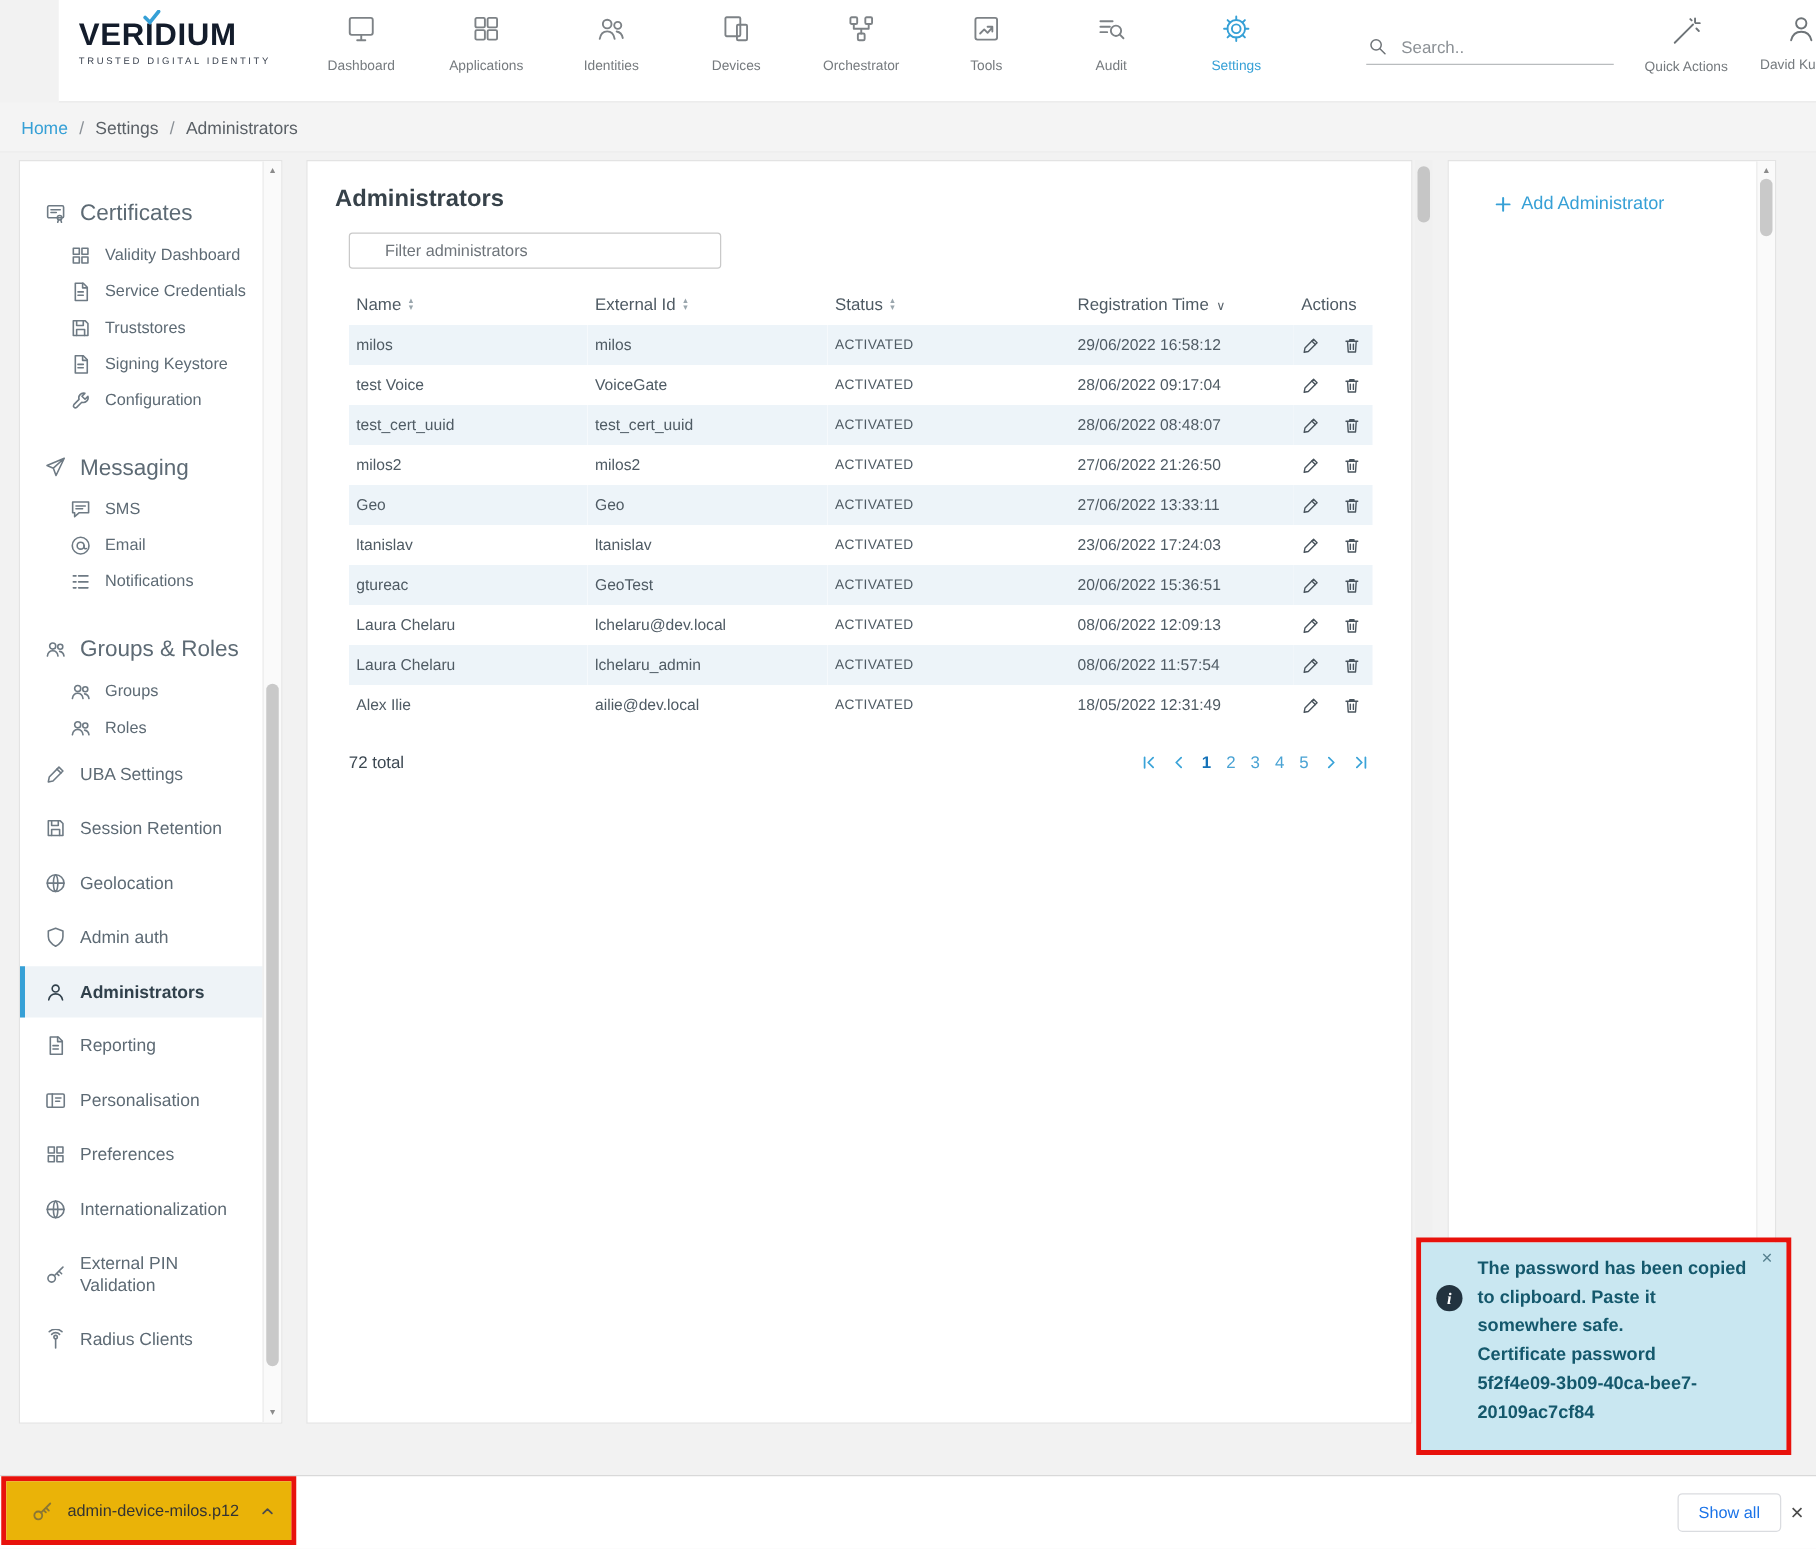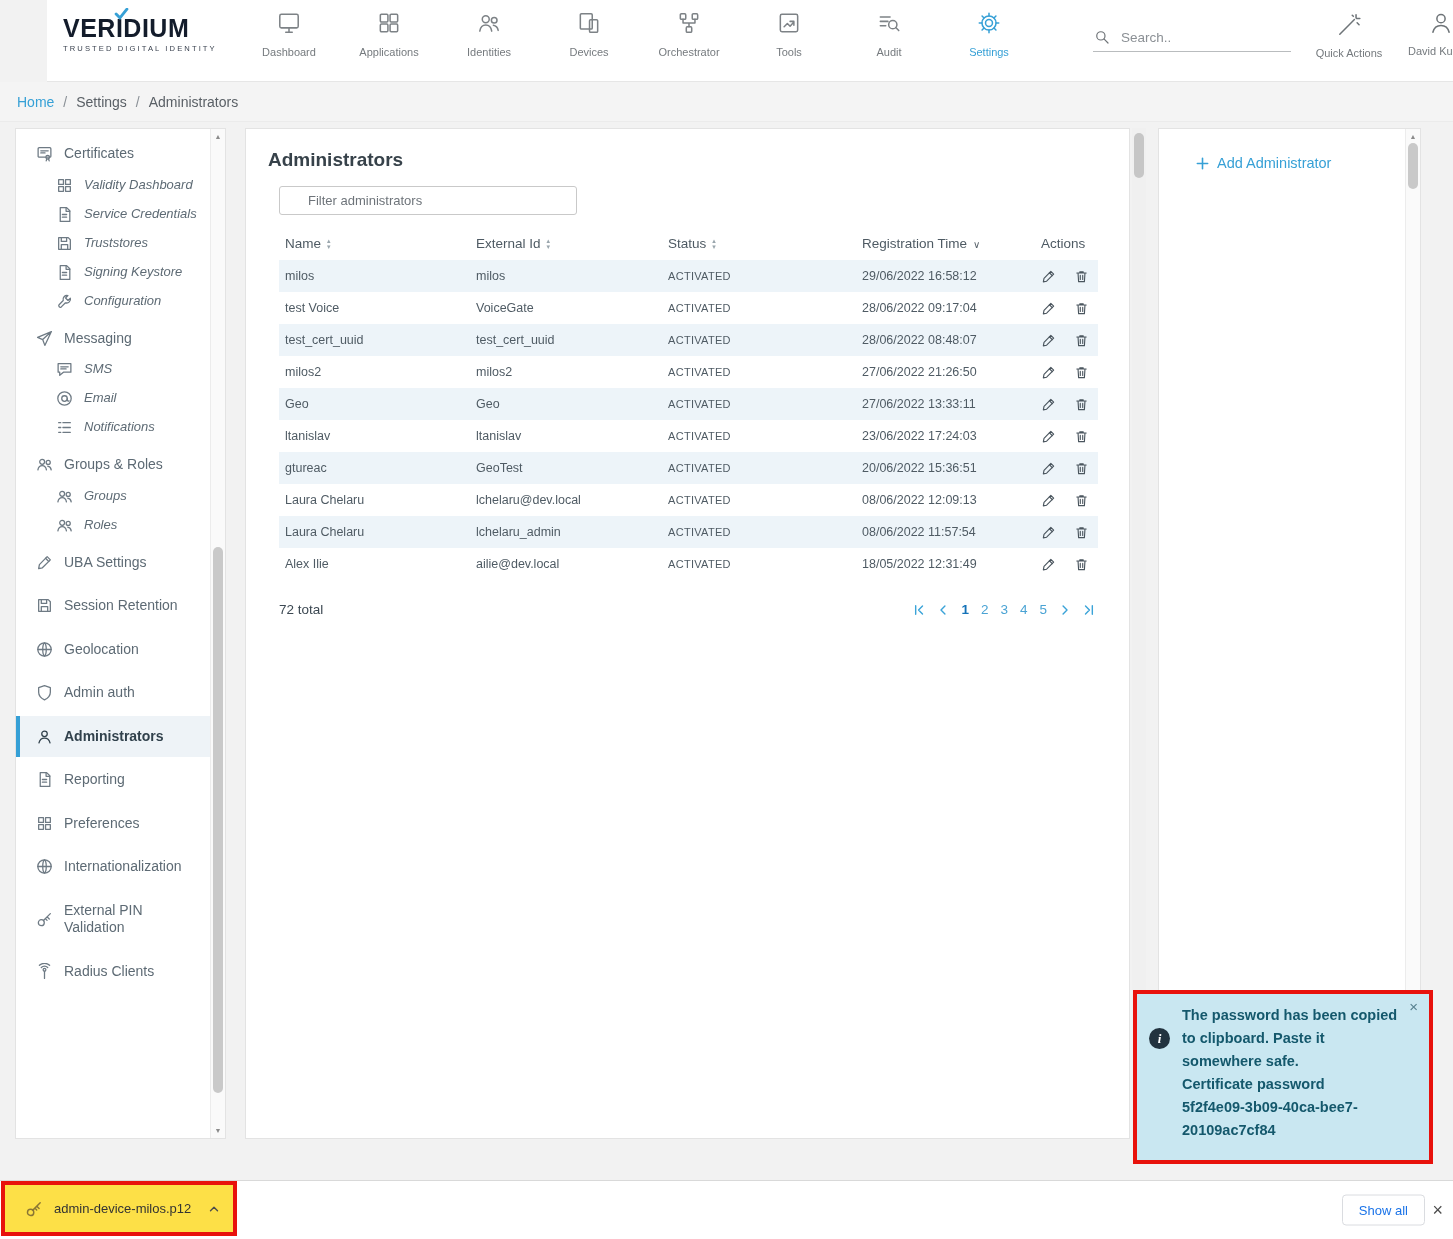--- a/index.html
+++ b/index.html
@@ -36,22 +36,22 @@
   .crumb-link{color:#36a0d6;cursor:pointer;}
   .crumb{color:#5a6066;}
   .crumb-sep{color:#8a9096;margin:0 9px;}
   .crumb-sep::before{content:"/";}
 
   
   .card{position:absolute;background:#fff;border:1px solid #e3e3e3;}
   .sidebar{left:15px;top:128px;width:211px;height:1011px;overflow:hidden;}
   .side-list{width:196px;padding-top:2px;}
   .side-item{display:flex;align-items:center;gap:11px;color:#5d6a74;cursor:pointer;line-height:1.25;}
-  .side-item.section{padding:8px 8px 8px 20px;margin-top:6px;font-size:14px;}
-  .side-item.child{padding:6px 8px 6px 40px;font-size:13px;font-style:italic;}
+  .side-item.section{padding:8px 8px 8px 20px;margin-top:20px;font-size:18px;}
+  .side-item.child{padding:6px 8px 6px 40px;font-size:13px;}
   .side-item.top{padding:12px 8px 12px 20px;margin-top:2px;font-size:14px;}
   .side-item .si{color:#6e7a84;}
   .side-item.active{color:#31414c;font-weight:700;background:#eef3f7;border-left:4px solid #36a0d6;padding-left:16px;}
   .side-item.active .si{color:#31414c;}
 
   
   .sb-track{position:absolute;top:0;right:0;width:15px;height:100%;background:#fafafa;border-left:1px solid #ececec;}
   .sb-arrow{position:absolute;left:0;width:100%;text-align:center;font-size:7px;color:#8b8b8b;}
   .sb-arrow.up{top:4px;}.sb-arrow.up::before{content:"▲";}
   .sb-arrow.down{bottom:4px;}.sb-arrow.down::before{content:"▼";}
@@ -99,21 +99,21 @@
   .toast{width:100%;height:100%;background:#c9e7f1;display:flex;padding:10px 18px 8px 12px;position:relative;overflow:hidden;}
   .toast-ico{width:21px;height:21px;border-radius:50%;background:#22333f;color:#fff;font-size:13px;font-weight:700;font-style:italic;font-family:"Liberation Serif",serif;display:flex;align-items:center;justify-content:center;flex:none;margin-top:24px;}
   .toast-ico::before{content:"i";}
   .toast-body{margin-left:12px;width:225px;font-size:14.5px;font-weight:700;color:#14586c;line-height:1.58;word-wrap:break-word;}
   .toast-close{position:absolute;top:5px;right:11px;color:#56808f;font-size:15px;cursor:pointer;line-height:1;}
   .toast-close::before{content:"×";}
 
   
   .dlbar{position:absolute;left:0;top:1180px;width:1453px;height:59px;background:#fff;border-top:1px solid #d9d9d9;z-index:4;}
   .chip-ann{left:1px;top:1181px;width:236px;height:55px;z-index:7;}
-  .dl-chip{width:100%;height:100%;background:#fde047;display:flex;align-items:center;padding:0 10px 0 20px;cursor:pointer;}
+  .dl-chip{width:100%;height:100%;background:#eab308;display:flex;align-items:center;padding:0 10px 0 20px;cursor:pointer;}
   .dl-key{width:18px;height:18px;stroke-width:1.3;color:#8a7634;flex:none;}
   .dl-name{font-size:13px;color:#333;margin-left:11px;white-space:nowrap;}
   .dl-chev{margin-left:auto;color:#4c4c4c;display:inline-flex;background:none;border:none;padding:2px;cursor:pointer;}
   .dl-chev svg{width:14px;height:14px;stroke-width:1.6;}
   .showall{position:absolute;right:28px;top:50%;transform:translateY(-50%);background:#fff;border:1px solid #dadce0;border-radius:4px;color:#1a73e8;font-size:13px;padding:7px 16px;cursor:pointer;font-family:inherit;}
   .bar-close{position:absolute;right:6px;top:50%;transform:translateY(-50%);color:#4c4c4c;font-size:18px;cursor:pointer;padding:4px;line-height:1;}
   .bar-close::before{content:"×";}
 </style>
 </head>
 <body>
@@ -468,20 +468,26 @@
         <svg class="si">
           <use href="#i-person16"></use>
         </svg>
         <span>Administrators</span>
       </div>
     <div class="side-item top">
         <svg class="si">
           <use href="#i-doc"></use>
         </svg>
         <span>Reporting</span>
+      </div>
+    <div class="side-item top">
+        <svg class="si">
+          <use href="#i-card"></use>
+        </svg>
+        <span>Personalisation</span>
       </div>
     <div class="side-item top">
         <svg class="si">
           <use href="#i-grid16"></use>
         </svg>
         <span>Preferences</span>
       </div>
     <div class="side-item top">
         <svg class="si">
           <use href="#i-globe"></use>

